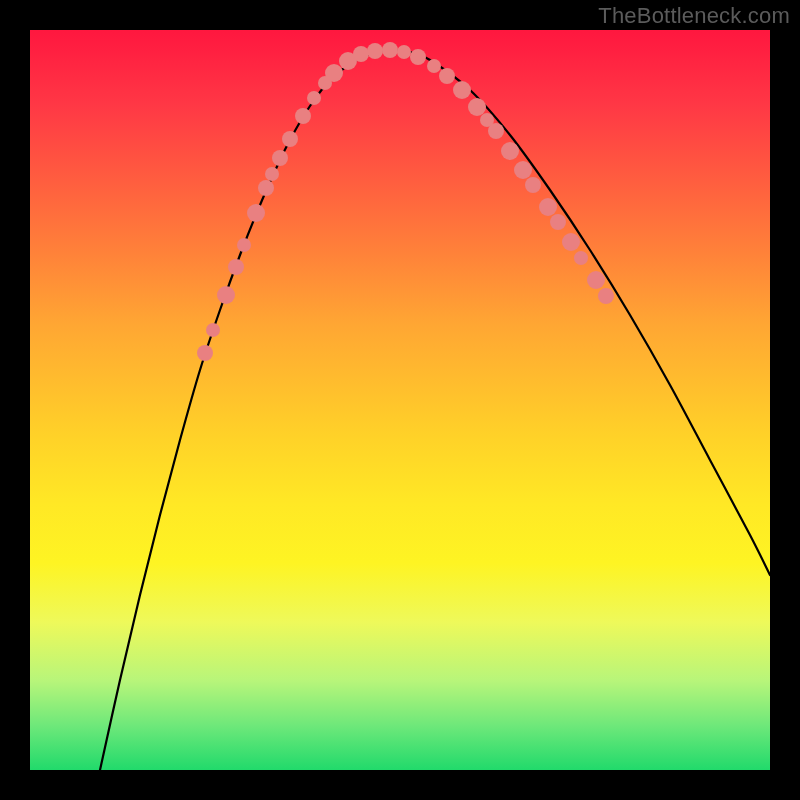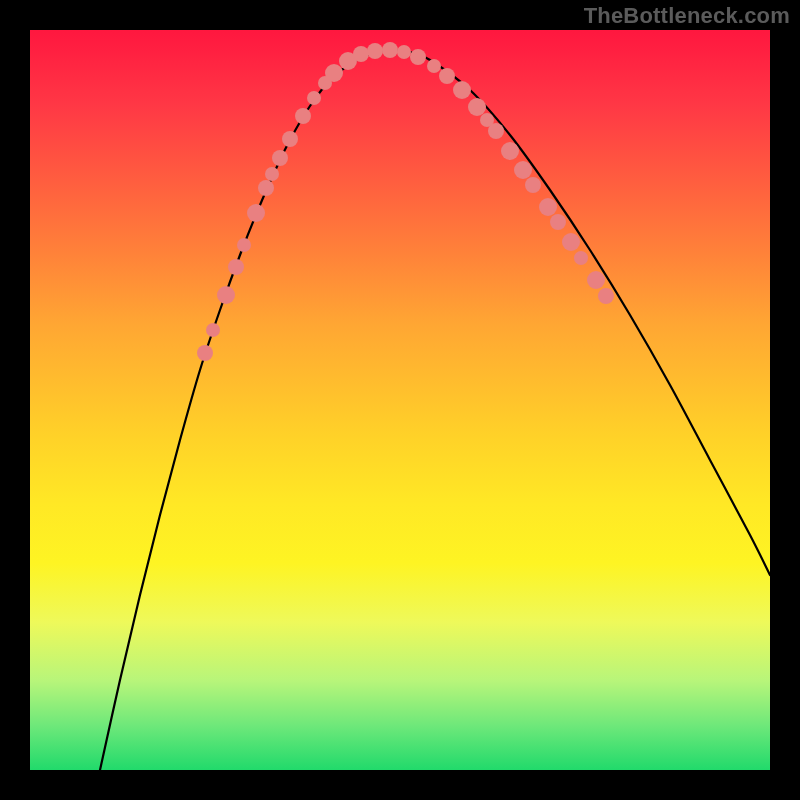--- a/index.html
+++ b/index.html
@@ -38,21 +38,21 @@
       #b7f57a 88%,
       #6ee87a 94%,
       #21da6b 100%
     );
   }
   .watermark {
     position: absolute;
     top: 3px;
     right: 10px;
     font-size: 22px;
-    font-weight: 700;
+    font-weight: 400;
     letter-spacing: 0.2px;
     color: #5b5b5b;
     font-family: Arial, Helvetica, sans-serif;
   }
   svg.curve {
     position: absolute;
     left: 0;
     top: 0;
   }
 </style>

